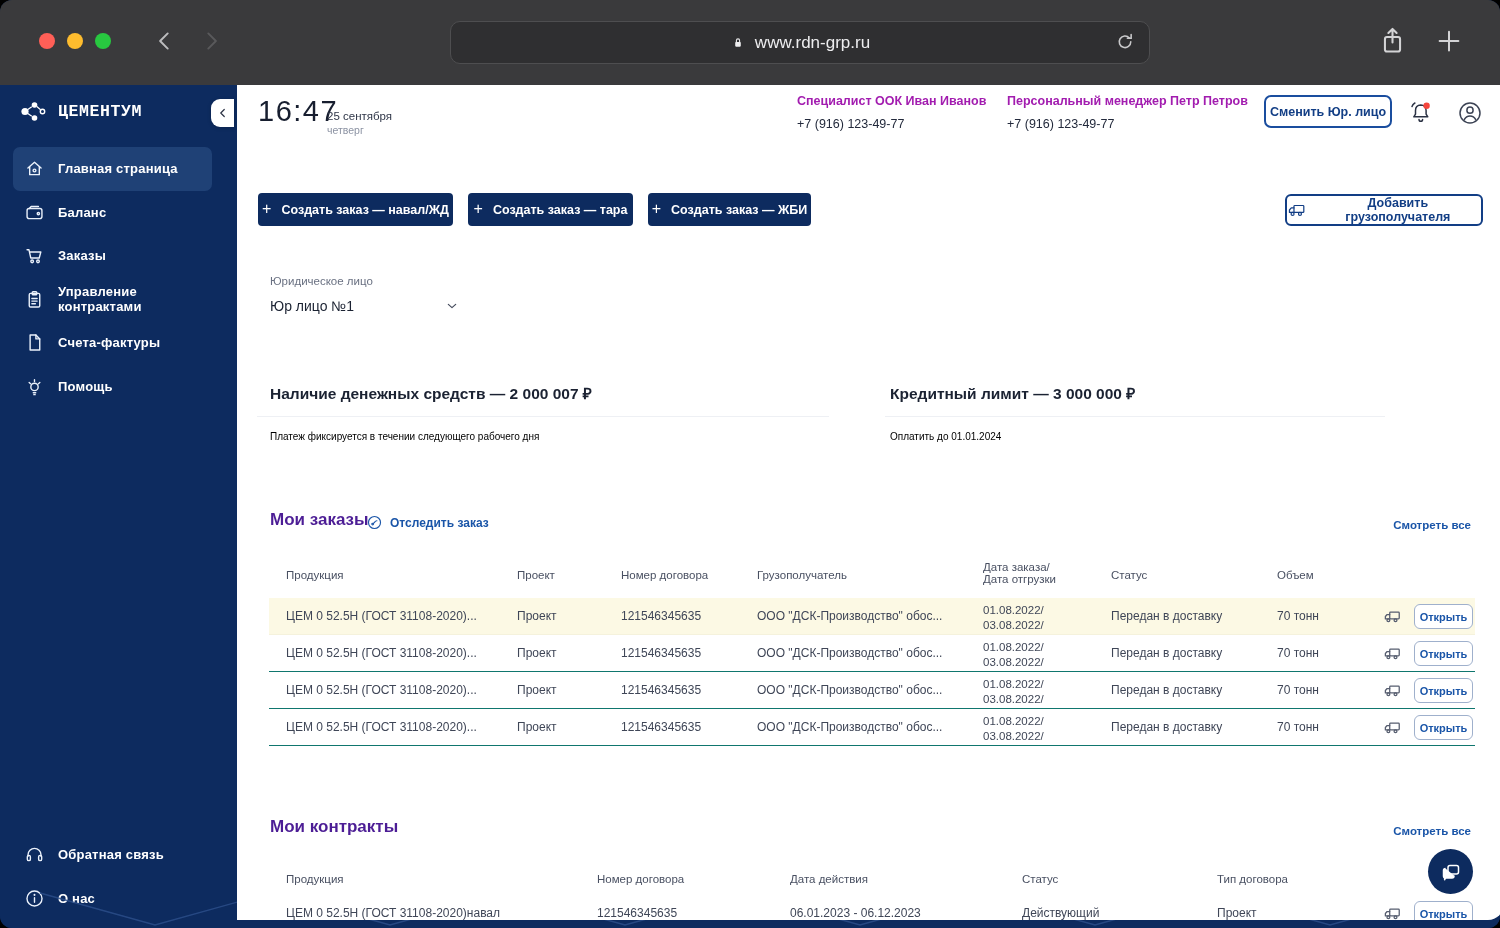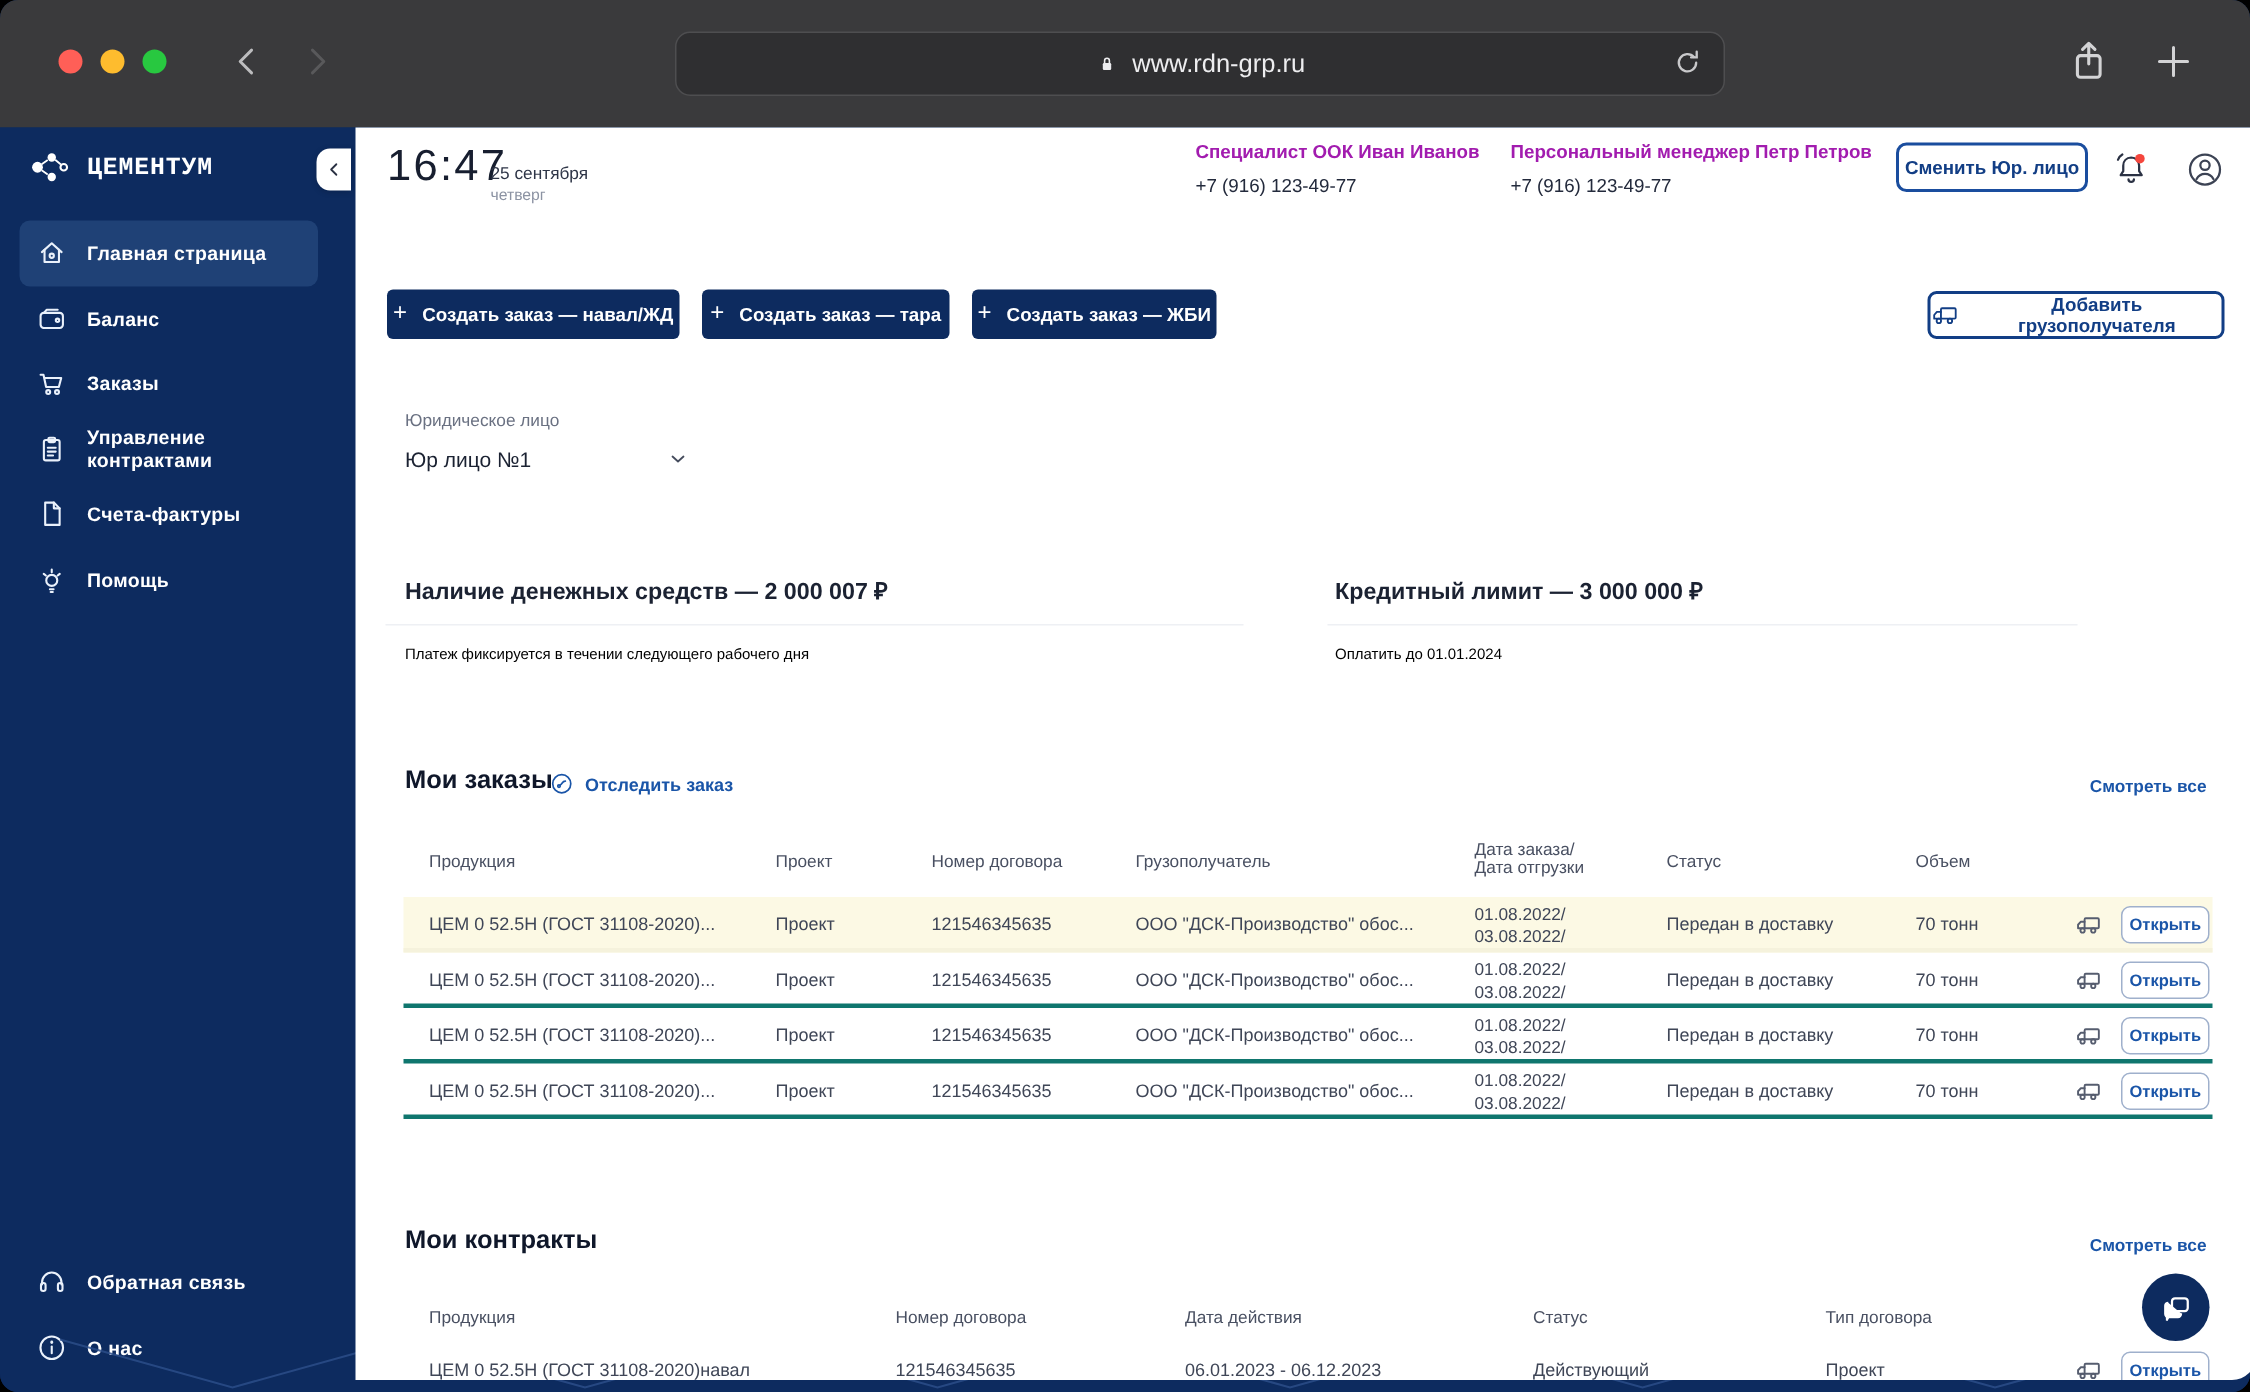--- a/index.html
+++ b/index.html
@@ -99,37 +99,37 @@
   .le-value { font-size:14px; color:#1b2232; }
   .le-select svg { width:16px; height:16px; color:#444b5c; }
 
   .bal-title { position:absolute; top:297px; font-size:15.5px; font-weight:700; color:#1b2232; }
   .bt-1 { left:33px; } .bt-2 { left:653px; }
   .bal-div { position:absolute; top:331px; height:1px; background:#eef0f4; }
   .bd-1 { left:20px; width:572px; } .bd-2 { left:648px; width:500px; }
   .bal-note { position:absolute; top:346px; font-size:10px; color:#000000; }
   .bn-1 { left:33px; } .bn-2 { left:653px; }
 
-  .sec-title { position:absolute; left:33px; font-size:17px; font-weight:800; color:#0f172a; }
+  .sec-title { position:absolute; left:33px; font-size:17px; font-weight:800; color:#4c1d95; }
   .orders-title { top:425px; } .contracts-title { top:732px; }
   .track-link { position:absolute; left:129px; top:429px; display:flex; align-items:center;
                 gap:7px; background:none; border:none; color:#1a55a8; cursor:pointer; }
   .track-link svg { width:17px; height:17px; }
   .track-lbl { font-size:12px; font-weight:700; color:#1a55a8;
                font-family:"Liberation Sans", sans-serif; }
   .see-all { position:absolute; right:33px; font-size:11.5px; font-weight:700; color:#1a55a8;
              background:none; border:none; font-family:"Liberation Sans", sans-serif; cursor:pointer; }
   .sa-orders { top:434px; } .sa-contracts { top:740px; }
 
   .tbl { position:absolute; left:32px; width:1206px; }
   .o-head { top:470px; height:42px; } .c-head { top:780px; height:30px; }
   .th { position:absolute; font-size:11.5px; color:#495062; }
   .o-head .th { top:14px; } .c-head .th { top:8px; }
   .o-rows { top:513px; } .c-rows { top:810px; }
-  .row { position:relative; height:37px; border-bottom:3px solid #0f766e; }
+  .row { position:relative; height:37px; border-bottom:1px solid #0f766e; }
   .row.hl { background:var(--row-highlight,#fcf9e4); border-bottom-color:#f5f2dc; }
   .cell { position:absolute; top:0; height:37px; line-height:37px; font-size:12px;
           color:#3f4657; white-space:nowrap; }
   .dcell { line-height:15px; padding-top:4.5px; font-size:11.5px; }
   
   .oc-prod { left:17px; } .oc-proj { left:248px; } .oc-num { left:352px; }
   .oc-cons { left:488px; } .oc-date { left:714px; } .oc-stat { left:842px; } .oc-vol { left:1008px; }
   
   .cc-prod { left:17px; } .cc-num { left:328px; } .cc-per { left:521px; }
   .cc-stat { left:753px; } .cc-type { left:948px; }

